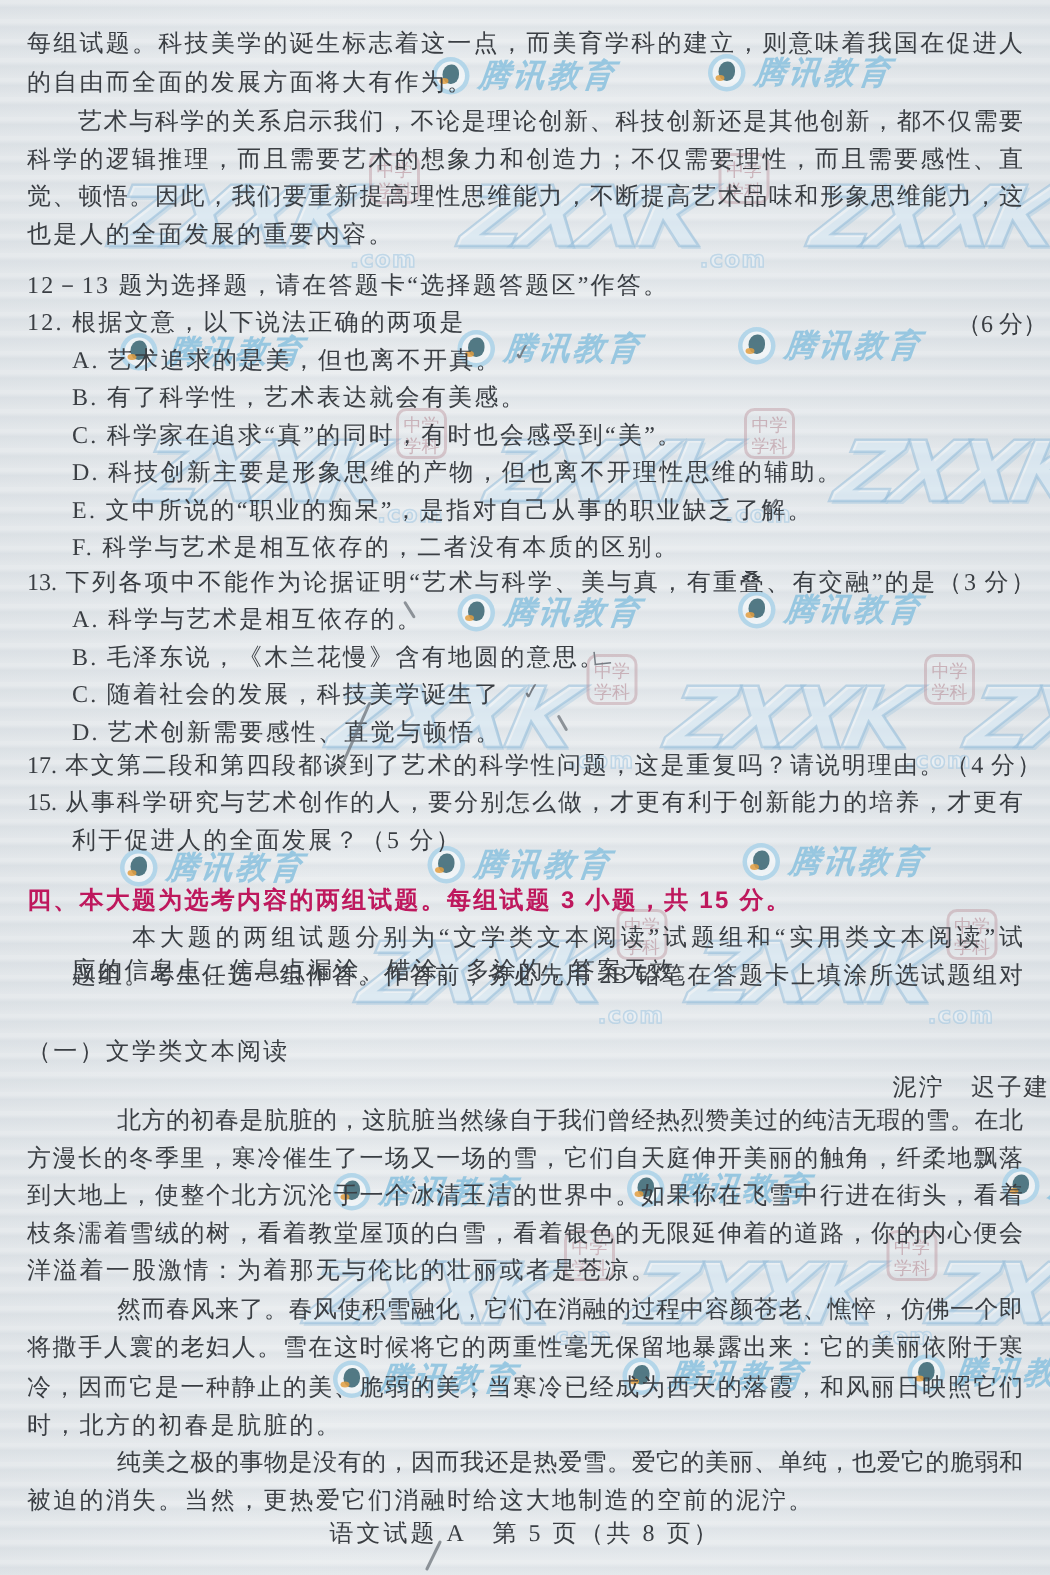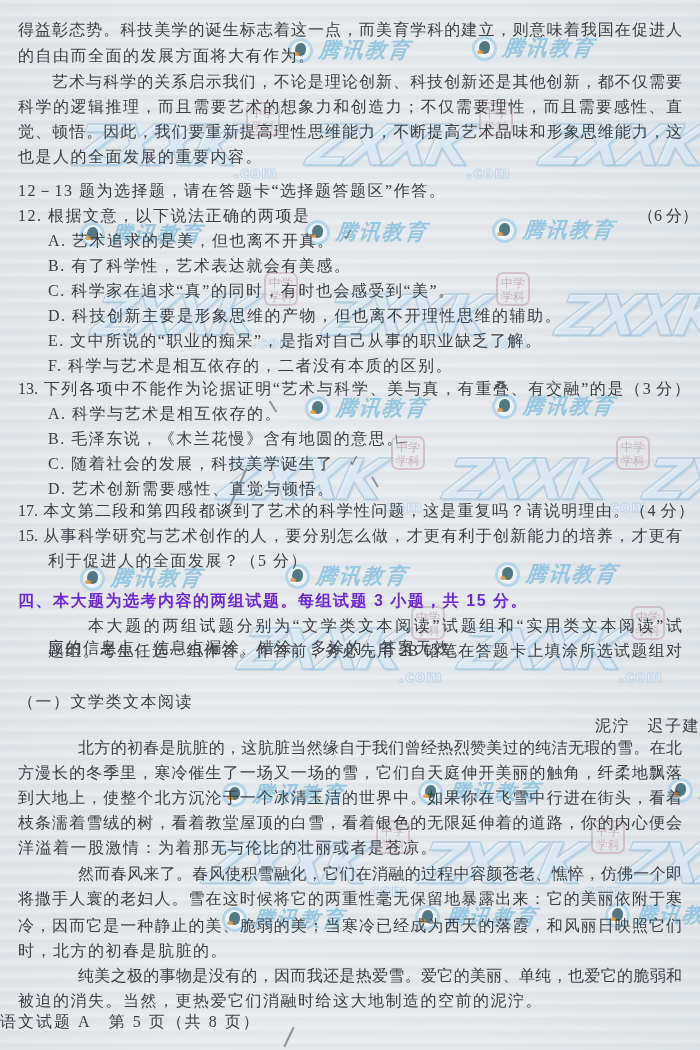--- a/index.html
+++ b/index.html
@@ -17,21 +17,21 @@
         rgba(203,211,218,.18) 5px, rgba(228,233,237,.05) 9px, rgba(255,255,255,.14) 13px),
       linear-gradient(90deg, rgba(206,213,219,.25), rgba(236,240,243,.1) 30%, rgba(222,228,233,.2) 70%, rgba(205,212,218,.3));
   }
 
   
   .ln{
     position:absolute;z-index:2;color:#3a3e43;
     font-size:16px;line-height:1.3;white-space:nowrap;letter-spacing:1.5px;
   }
   .jt{white-space:normal;text-align:justify;text-align-last:justify;letter-spacing:0;}
-  .hei{font-family:"Liberation Sans","DejaVu Sans",sans-serif;font-weight:bold;color:#6d28d9;text-align:right;}
+  .hei{font-family:"Liberation Sans","DejaVu Sans",sans-serif;font-weight:bold;color:#be185d;text-align:right;}
   .ct{text-align:right;white-space:normal;}
   .score{position:absolute;z-index:2;color:#3a3e43;font-size:16px;}
 
   
   .wm-tx{position:absolute;z-index:1;display:flex;align-items:center;gap:6px;height:28px;}
   .tx-logo{position:relative;width:25px;height:25px;display:inline-block;}
   .tx-logo .ring{position:absolute;inset:0;border:3px solid rgba(168,208,230,.85);border-radius:50%;background:rgba(250,253,255,.5);box-sizing:border-box;}
   .tx-logo .bird{position:absolute;left:7px;top:5px;width:11px;height:13px;background:rgba(42,90,104,.8);border-radius:55% 45% 50% 50%;}
   .tx-logo .beak{position:absolute;left:5px;top:14px;width:6px;height:4px;background:rgba(226,158,64,.85);border-radius:50%;}
   .tx-t{
@@ -59,21 +59,21 @@
     border:2px solid rgba(188,148,158,.45);border-radius:7px;padding-top:2px;
     text-align:center;color:rgba(184,142,152,.6);font-size:12px;line-height:14px;
     font-family:Liberation Sans, sans-serif;
   }
   .zx-s b{display:block;font-weight:normal;}
 
   
   .pm{position:absolute;z-index:3;color:#767c83;font-family:"DejaVu Sans",sans-serif;}
   .pm-line{position:absolute;z-index:3;width:2px;background:rgba(110,116,123,.75);border-radius:2px;}
 
-  .footer{position:absolute;z-index:2;left:0;width:700px;color:#3a3e43;font-size:16px;letter-spacing:2px;}
+  .footer{position:absolute;z-index:2;left:0;width:700px;text-align:center;color:#3a3e43;font-size:16px;letter-spacing:2px;}
 </style>
 </head>
 <body>
 
 <div class="wm-zx" style="left:70px;top:118px"><span class="zx-w">ZXXK</span><span class="zx-c">.com</span><span class="zx-s">
       <b>中学</b>
       <b>学科</b>
     </span></div>
 <div class="wm-zx" style="left:303px;top:118px"><span class="zx-w">ZXXK</span><span class="zx-c">.com</span><span class="zx-s">
       <b>中学</b>
@@ -247,21 +247,21 @@
   </div>
 <div class="wm-tx" style="left:605px;top:901px">
     <span class="tx-logo">
       <i class="ring"></i>
       <i class="bird"></i>
       <i class="beak"></i>
     </span>
     <span class="tx-t">腾讯教育</span>
   </div>
 
-<div class="ln jt" style="left:18px;top:20px;width:664px">得益彰态势。科技美学的诞生标志着这一点，而美育学科的建立，则意味着我国在促进人</div>
+<div class="ln jt" style="left:18px;top:20px;width:664px">每组试题。科技美学的诞生标志着这一点，而美育学科的建立，则意味着我国在促进人</div>
 <div class="ln" style="left:18px;top:46px">的自由而全面的发展方面将大有作为。</div>
 <div class="ln jt" style="left:52px;top:72px;width:630px">艺术与科学的关系启示我们，不论是理论创新、科技创新还是其他创新，都不仅需要</div>
 <div class="ln jt" style="left:18px;top:97px;width:664px">科学的逻辑推理，而且需要艺术的想象力和创造力；不仅需要理性，而且需要感性、直</div>
 <div class="ln jt" style="left:18px;top:122px;width:664px">觉、顿悟。因此，我们要重新提高理性思维能力，不断提高艺术品味和形象思维能力，这</div>
 <div class="ln" style="left:18px;top:147px">也是人的全面发展的重要内容。</div>
 
 <div class="ln" style="left:18px;top:181px">12－13 题为选择题，请在答题卡“选择题答题区”作答。</div>
 <div class="ln" style="left:18px;top:206px">12. 根据文意，以下说法正确的两项是</div>
 <div class="score" style="left:638px;top:206px">（6 分）</div>
 <div class="ln" style="left:48px;top:231px">A. 艺术追求的是美，但也离不开真。</div>

